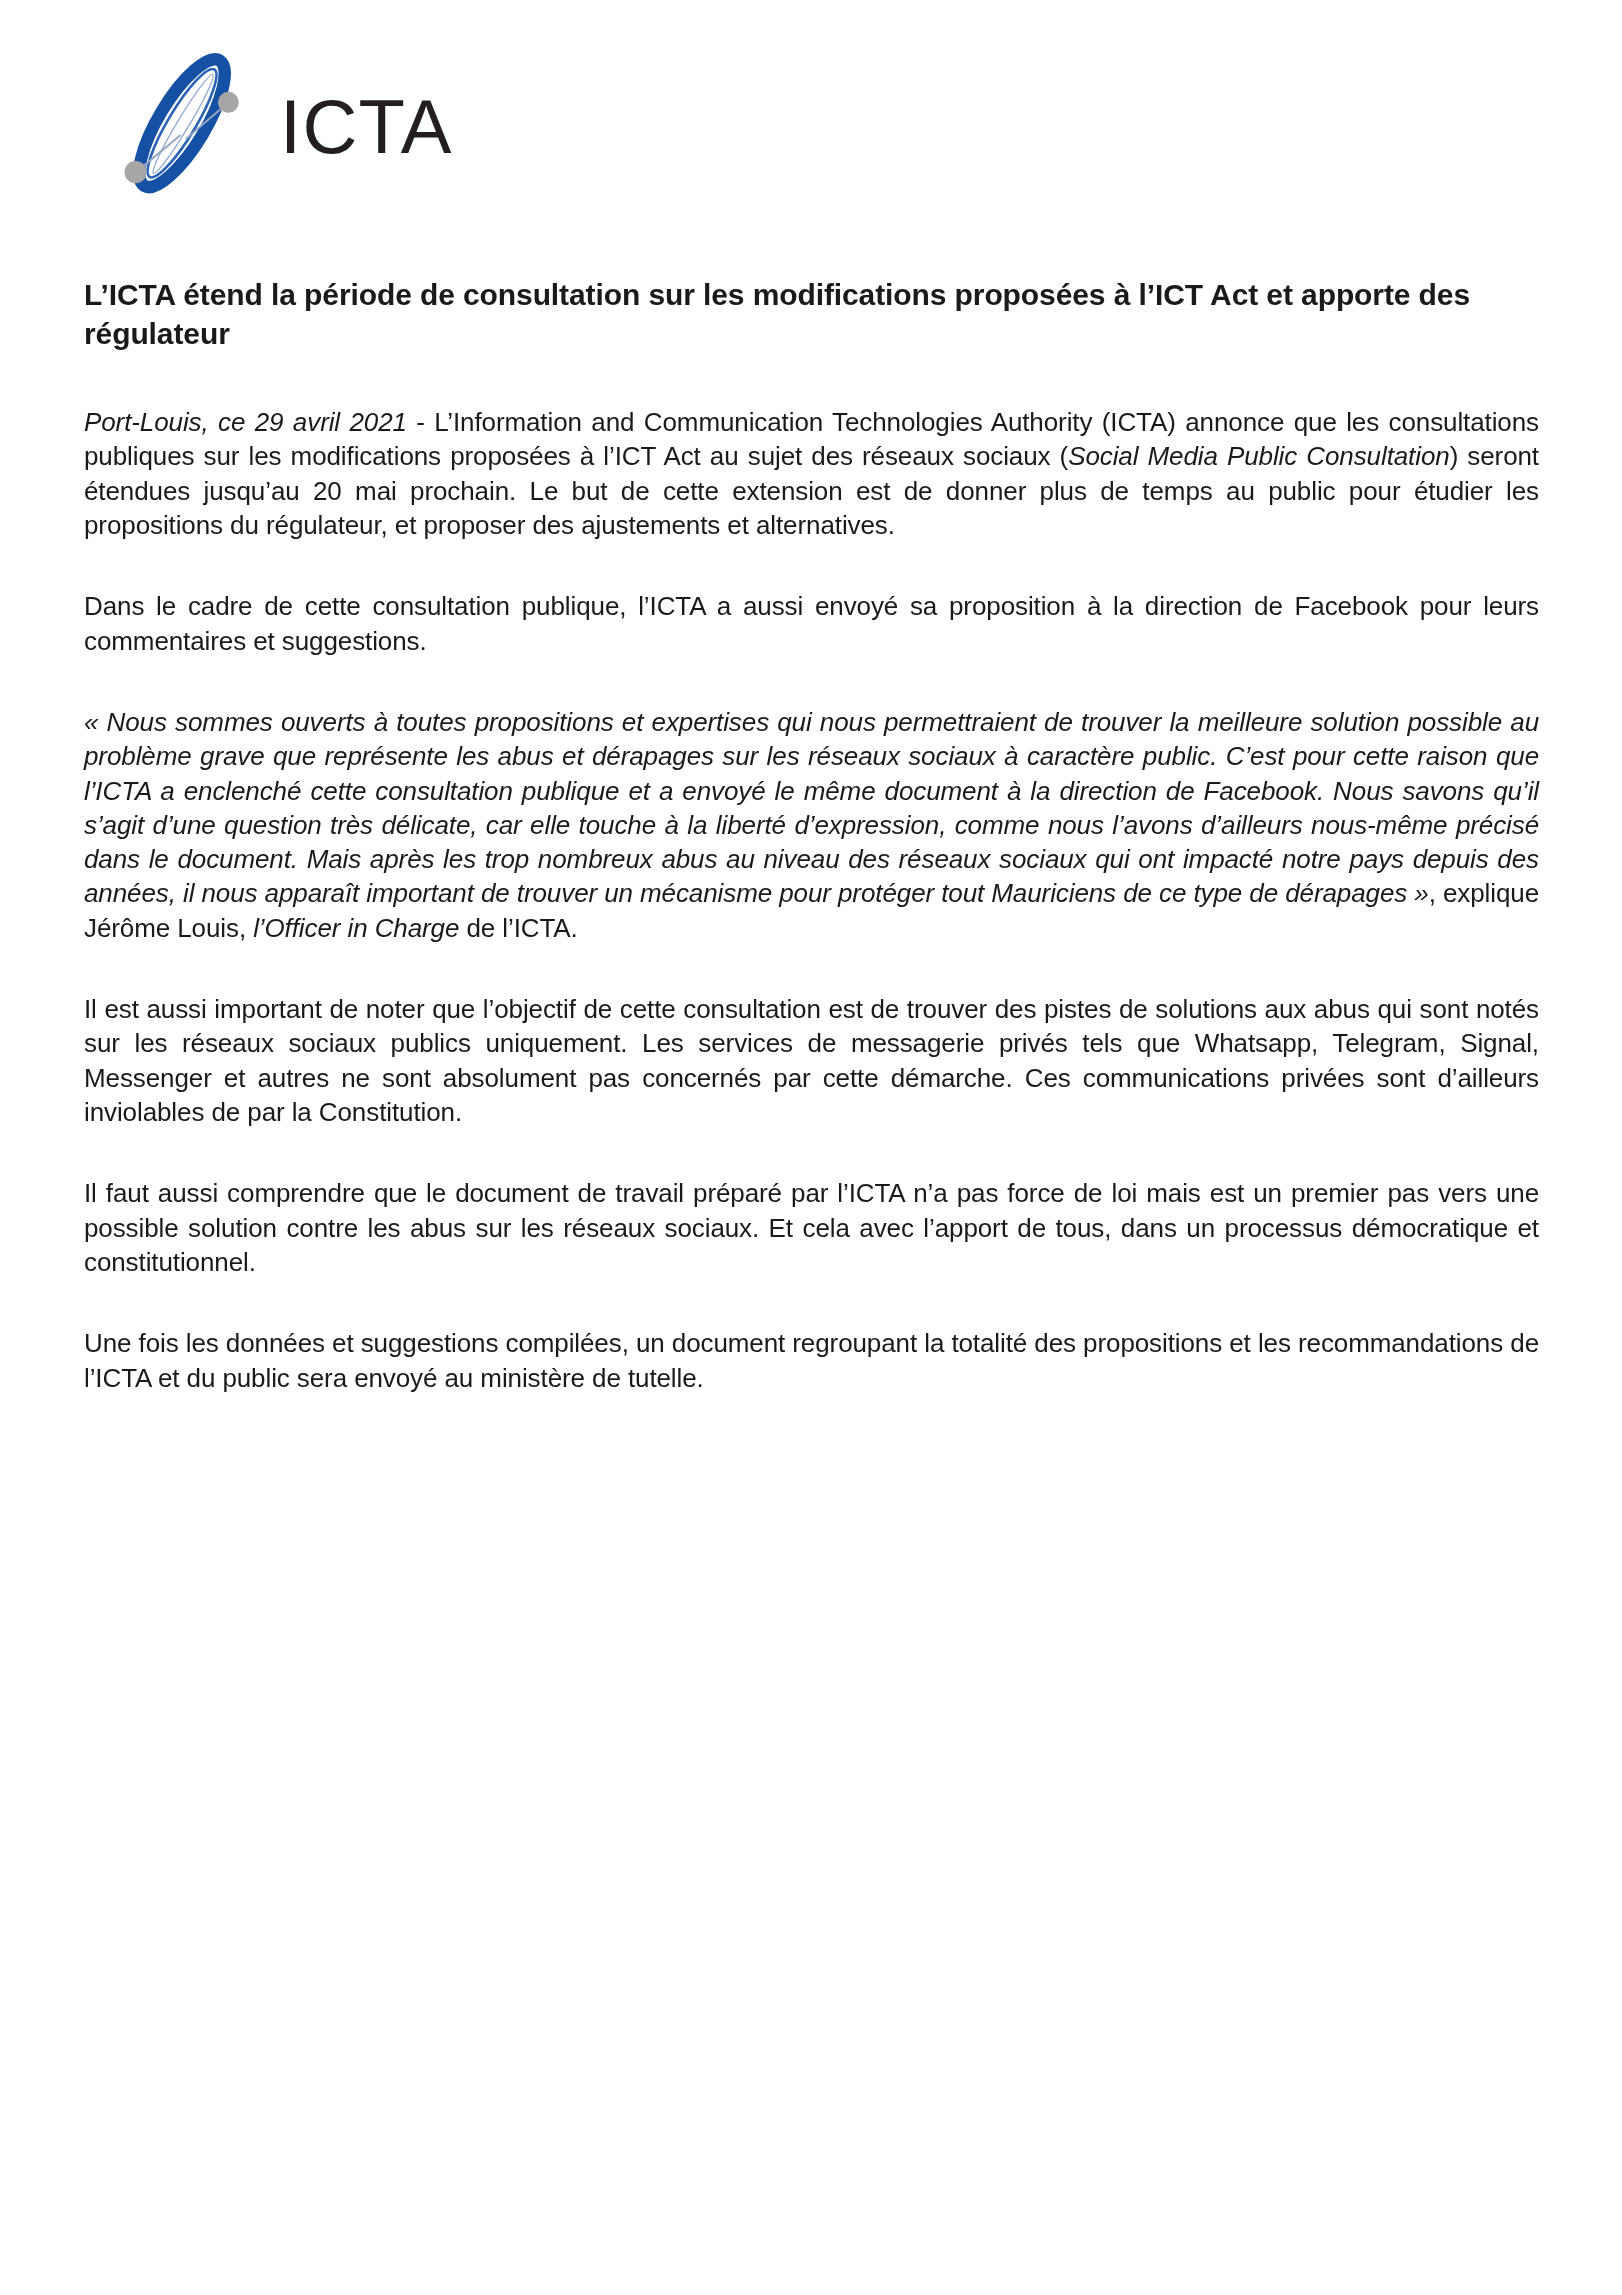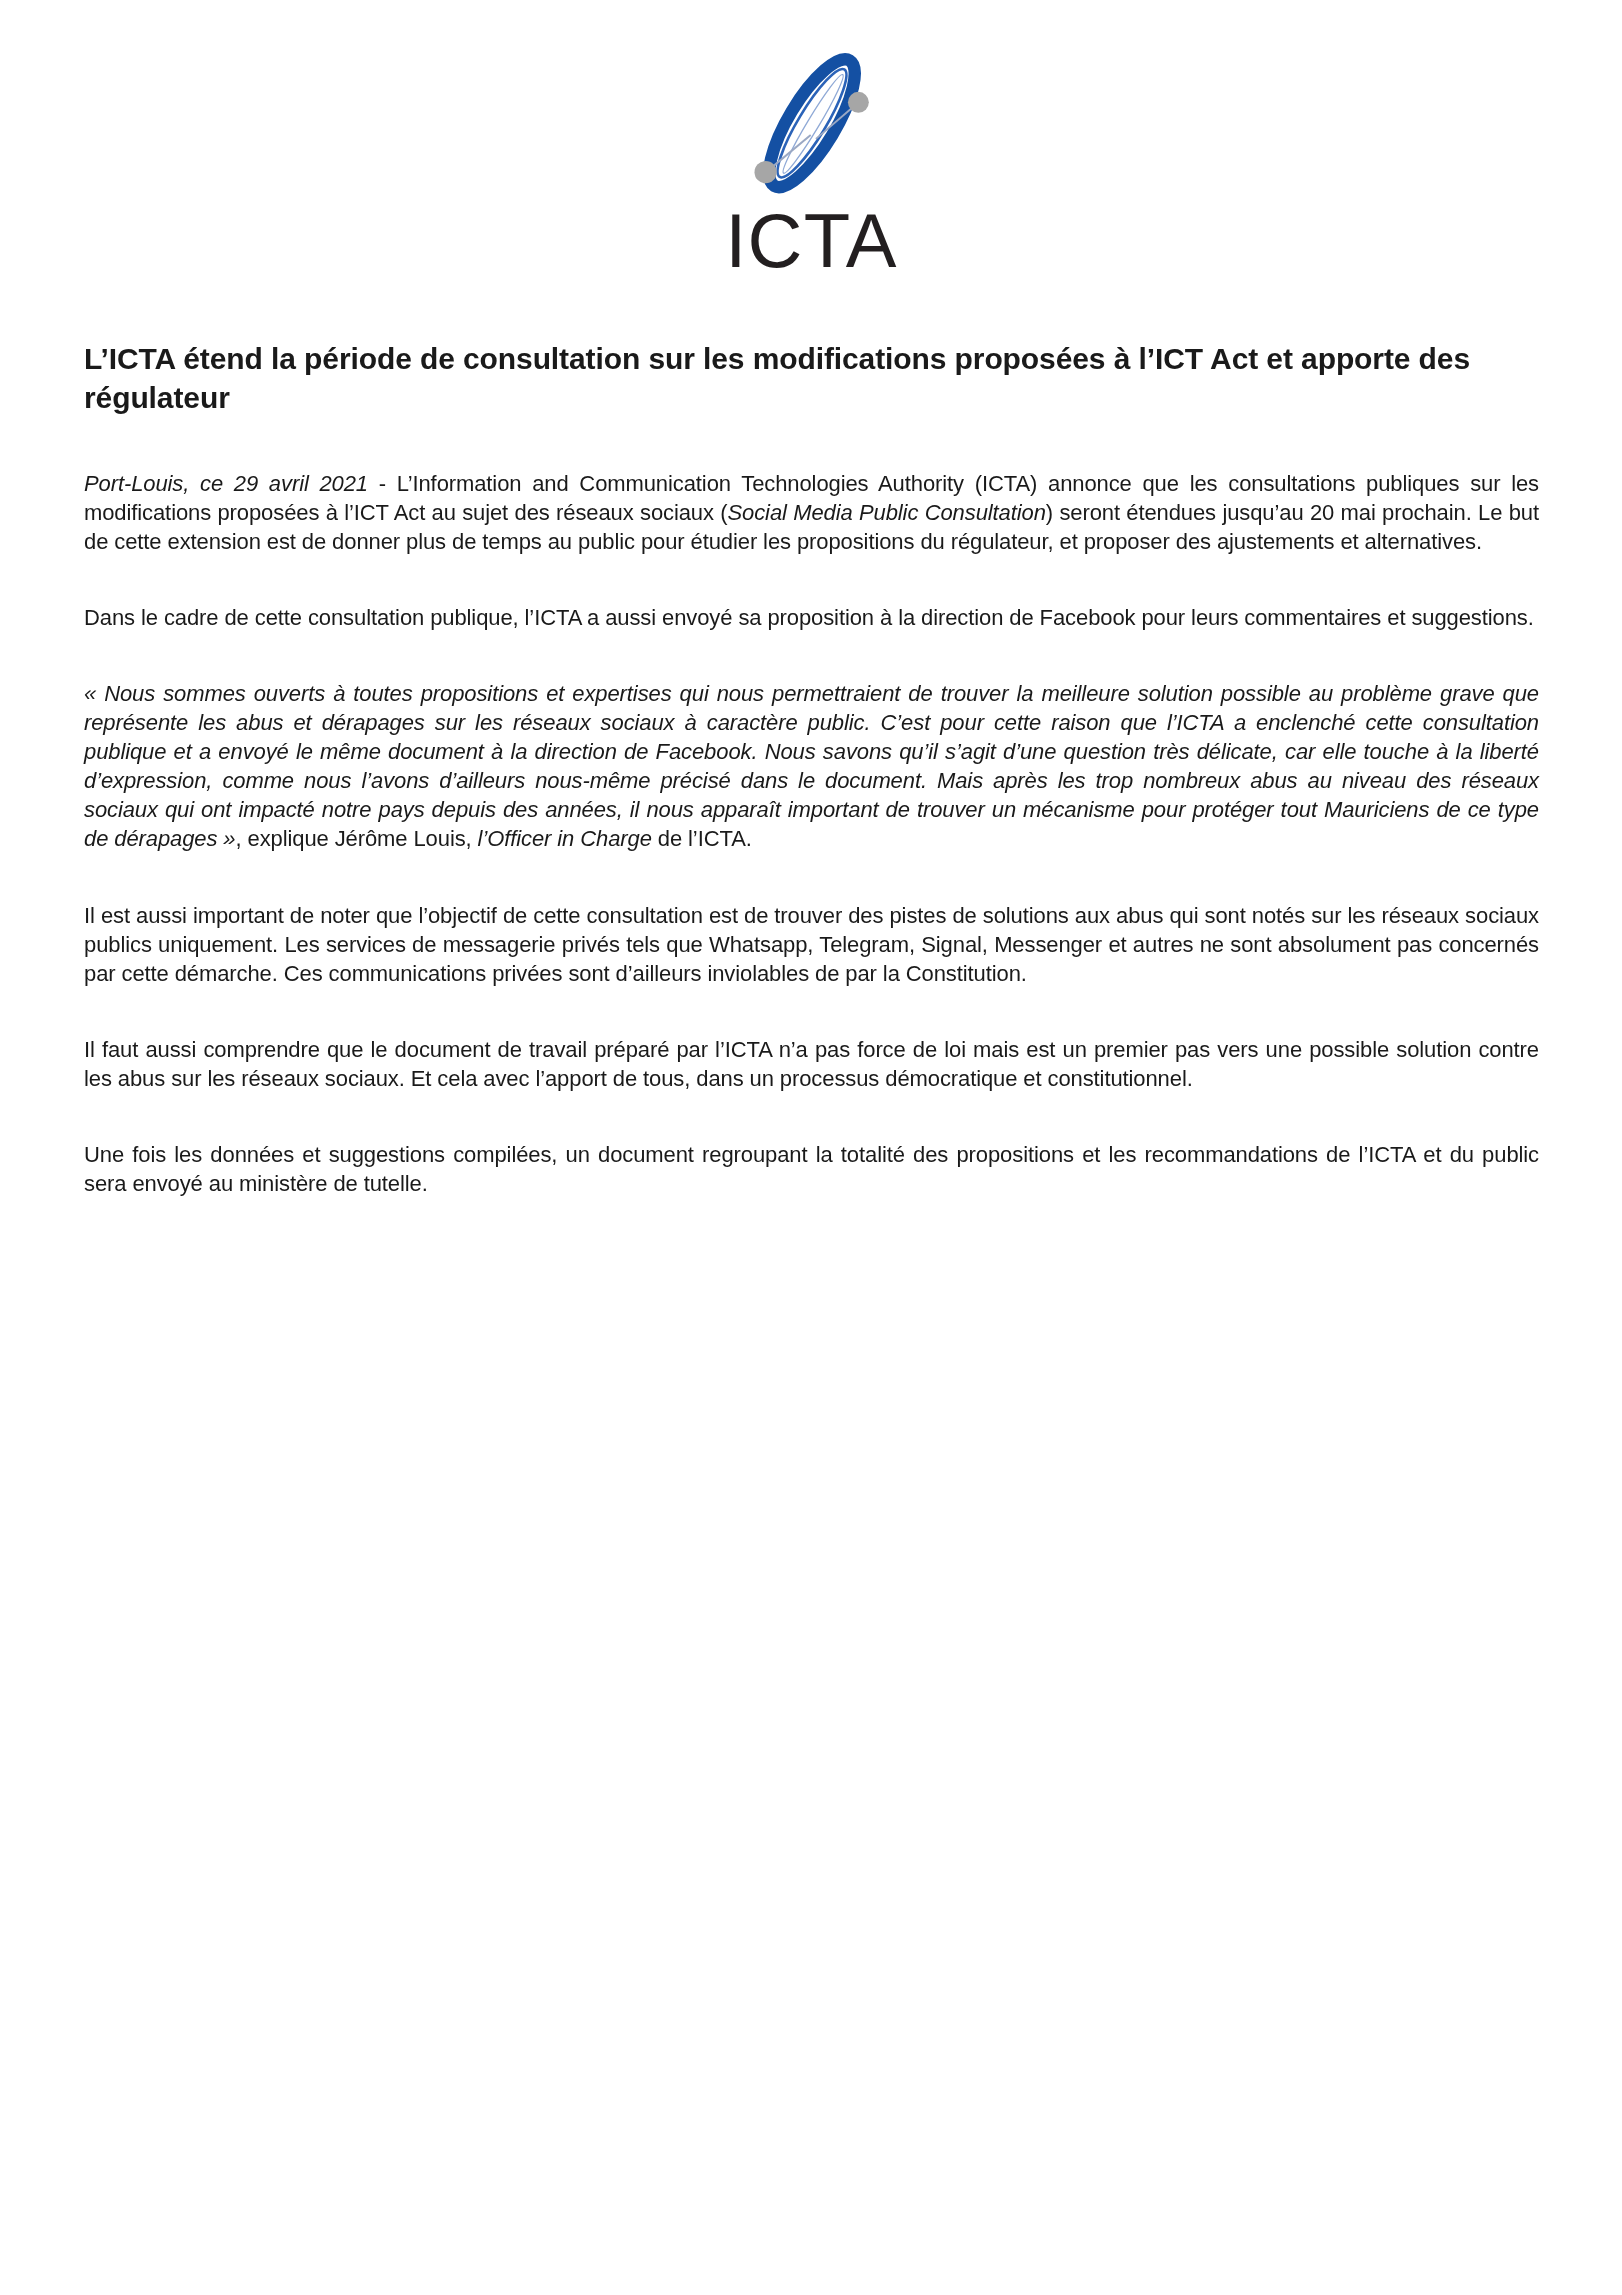--- a/index.html
+++ b/index.html
@@ -22,21 +22,21 @@
     background: #ffffff;
     box-sizing: border-box;
     padding: 0 84px;
   }
 
   
   .logo-block {
     width: 100%;
     padding-top: 51px;
     display: flex;
-    flex-direction: column;
+    flex-direction: row;
     align-items: center;
   }
   .logo-mark {
     width: 196px;
     height: 164px;
     display: block;
   }
   .logo-word {
     font-family: "Liberation Sans", sans-serif;
     font-size: 76px;
@@ -63,21 +63,21 @@
   .h-title {
     font-size: 30px;
     font-weight: bold;
     line-height: 1.30;
     margin: 0 0 52px 0;
     text-align: left;
     letter-spacing: -0.1px;
   }
 
   p.para {
-    font-size: 22px;
+    font-size: 26px;
     line-height: 1.32;
     margin: 0 0 47px 0;
     text-align: justify;
     text-justify: inter-word;
     letter-spacing: -0.1px;
   }
   p.para:last-child { margin-bottom: 8px; }
 
   .it { font-style: italic; }
 

